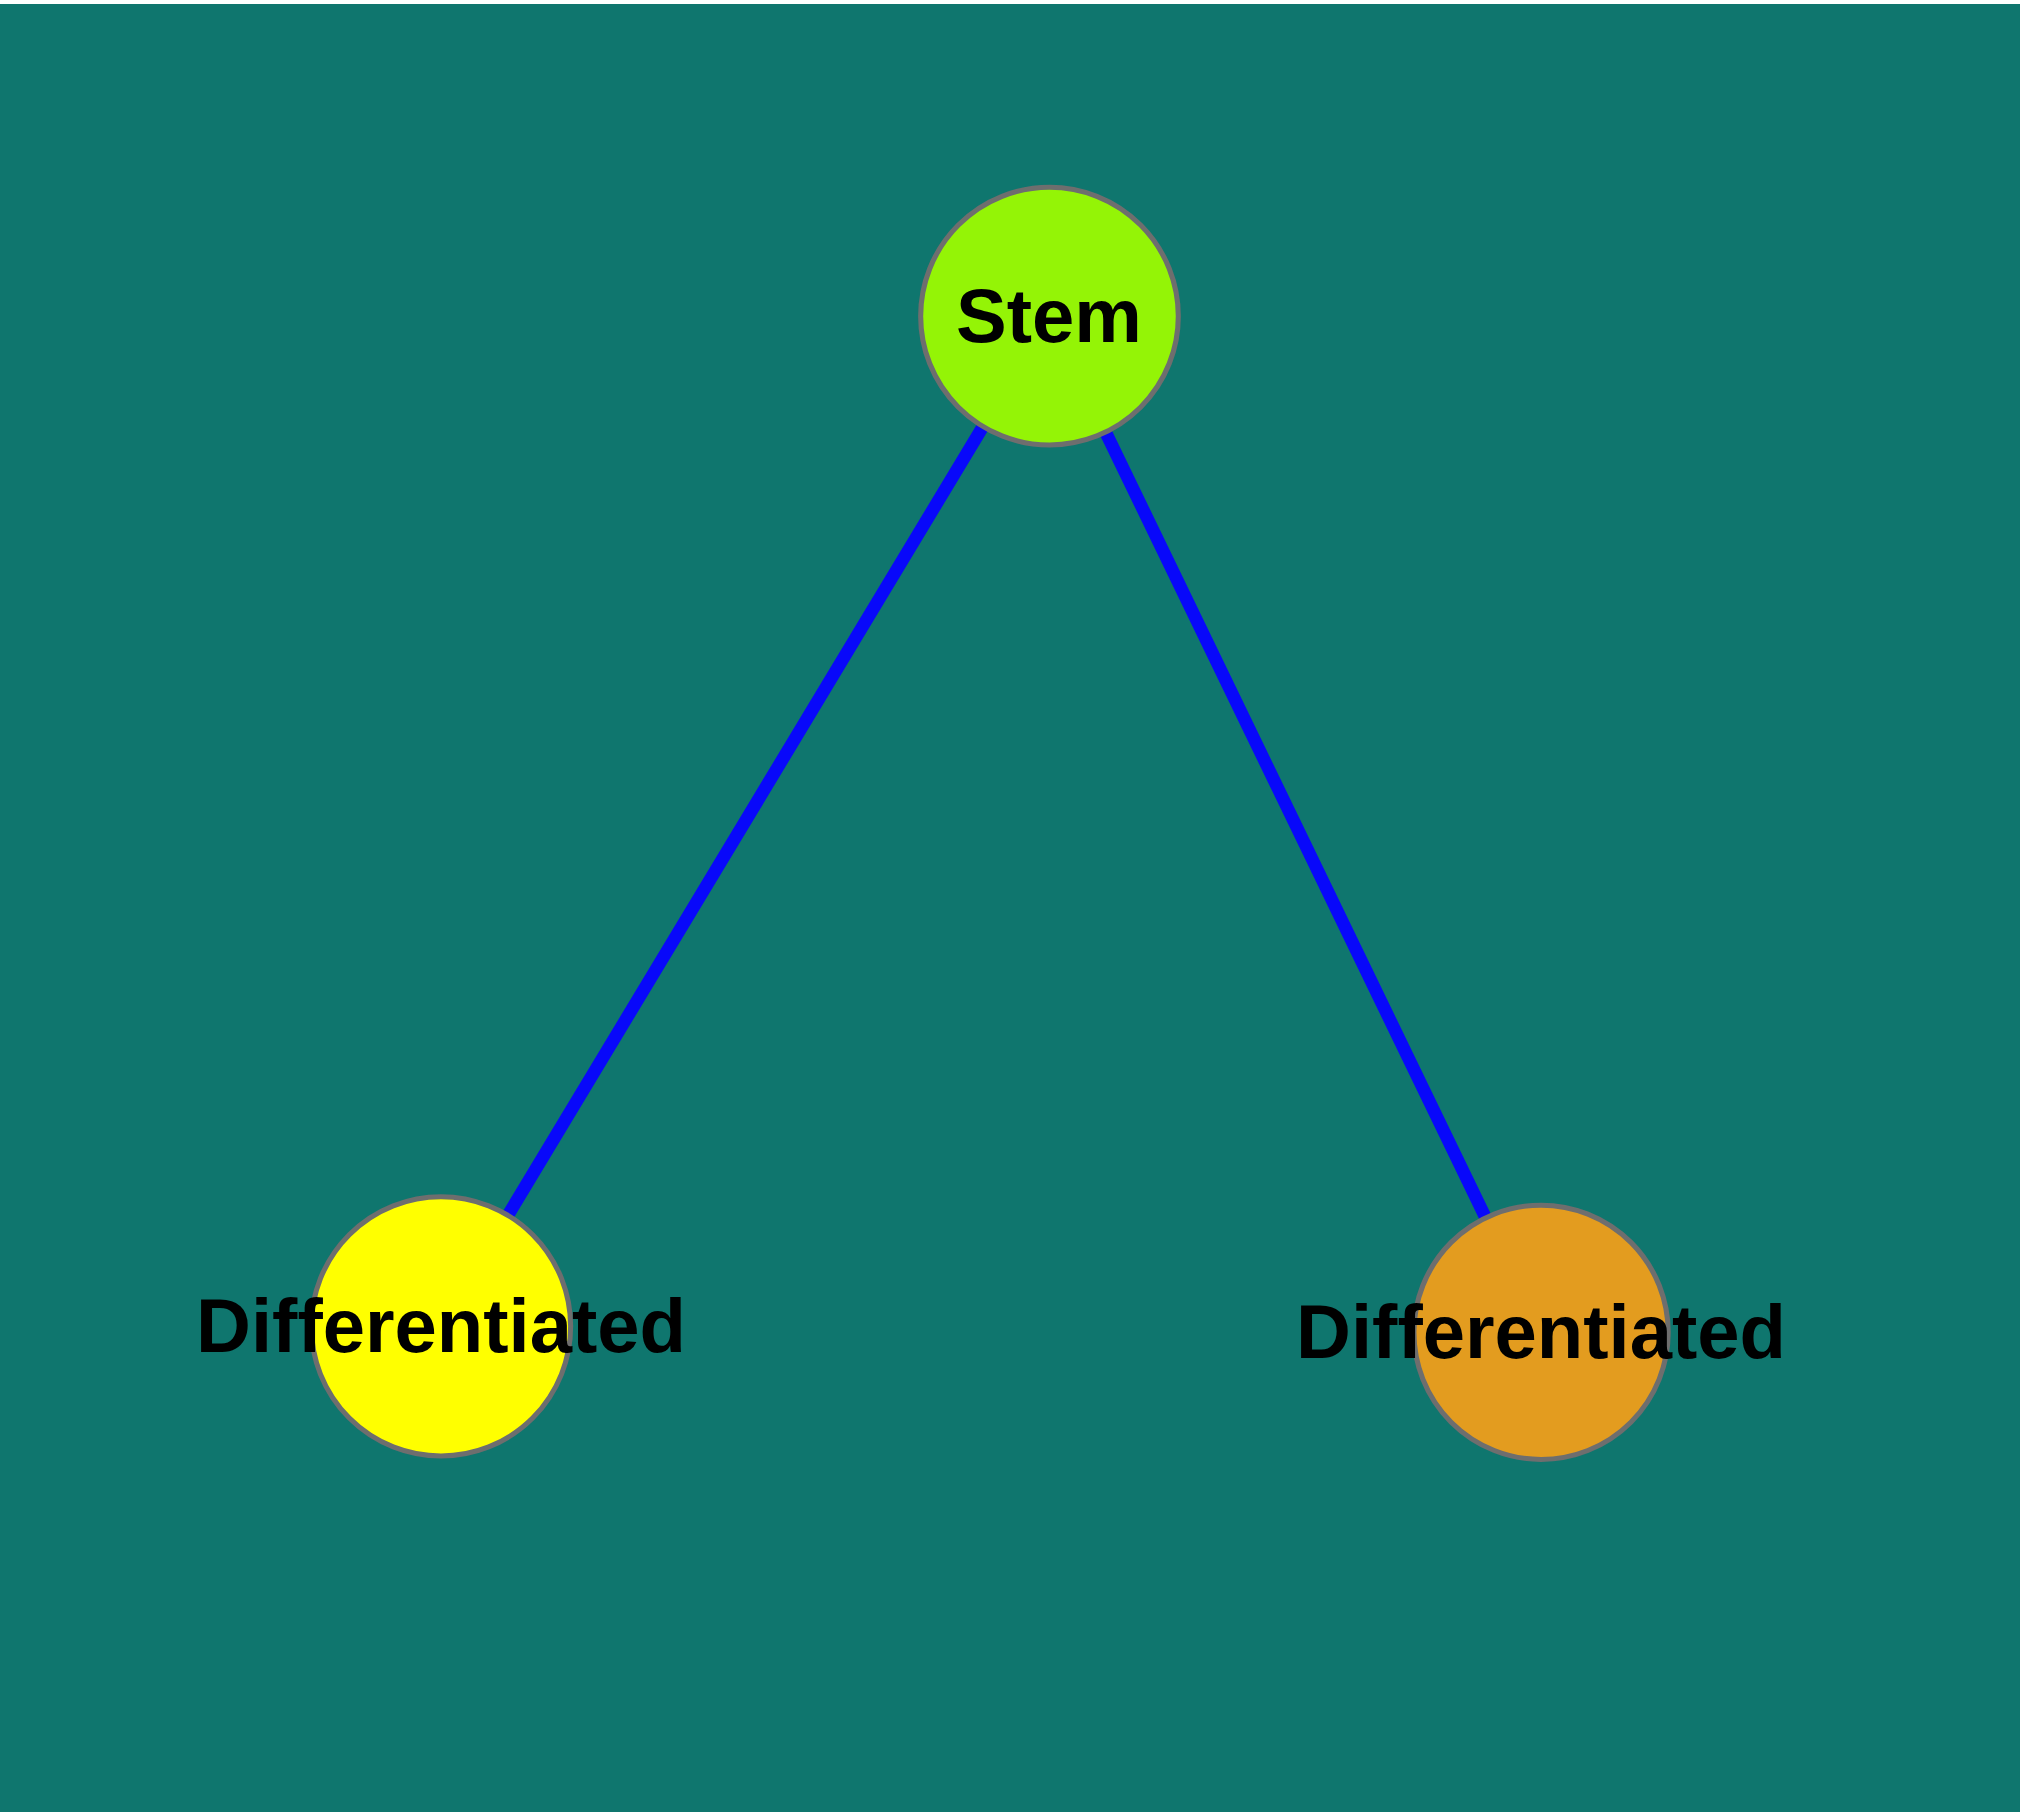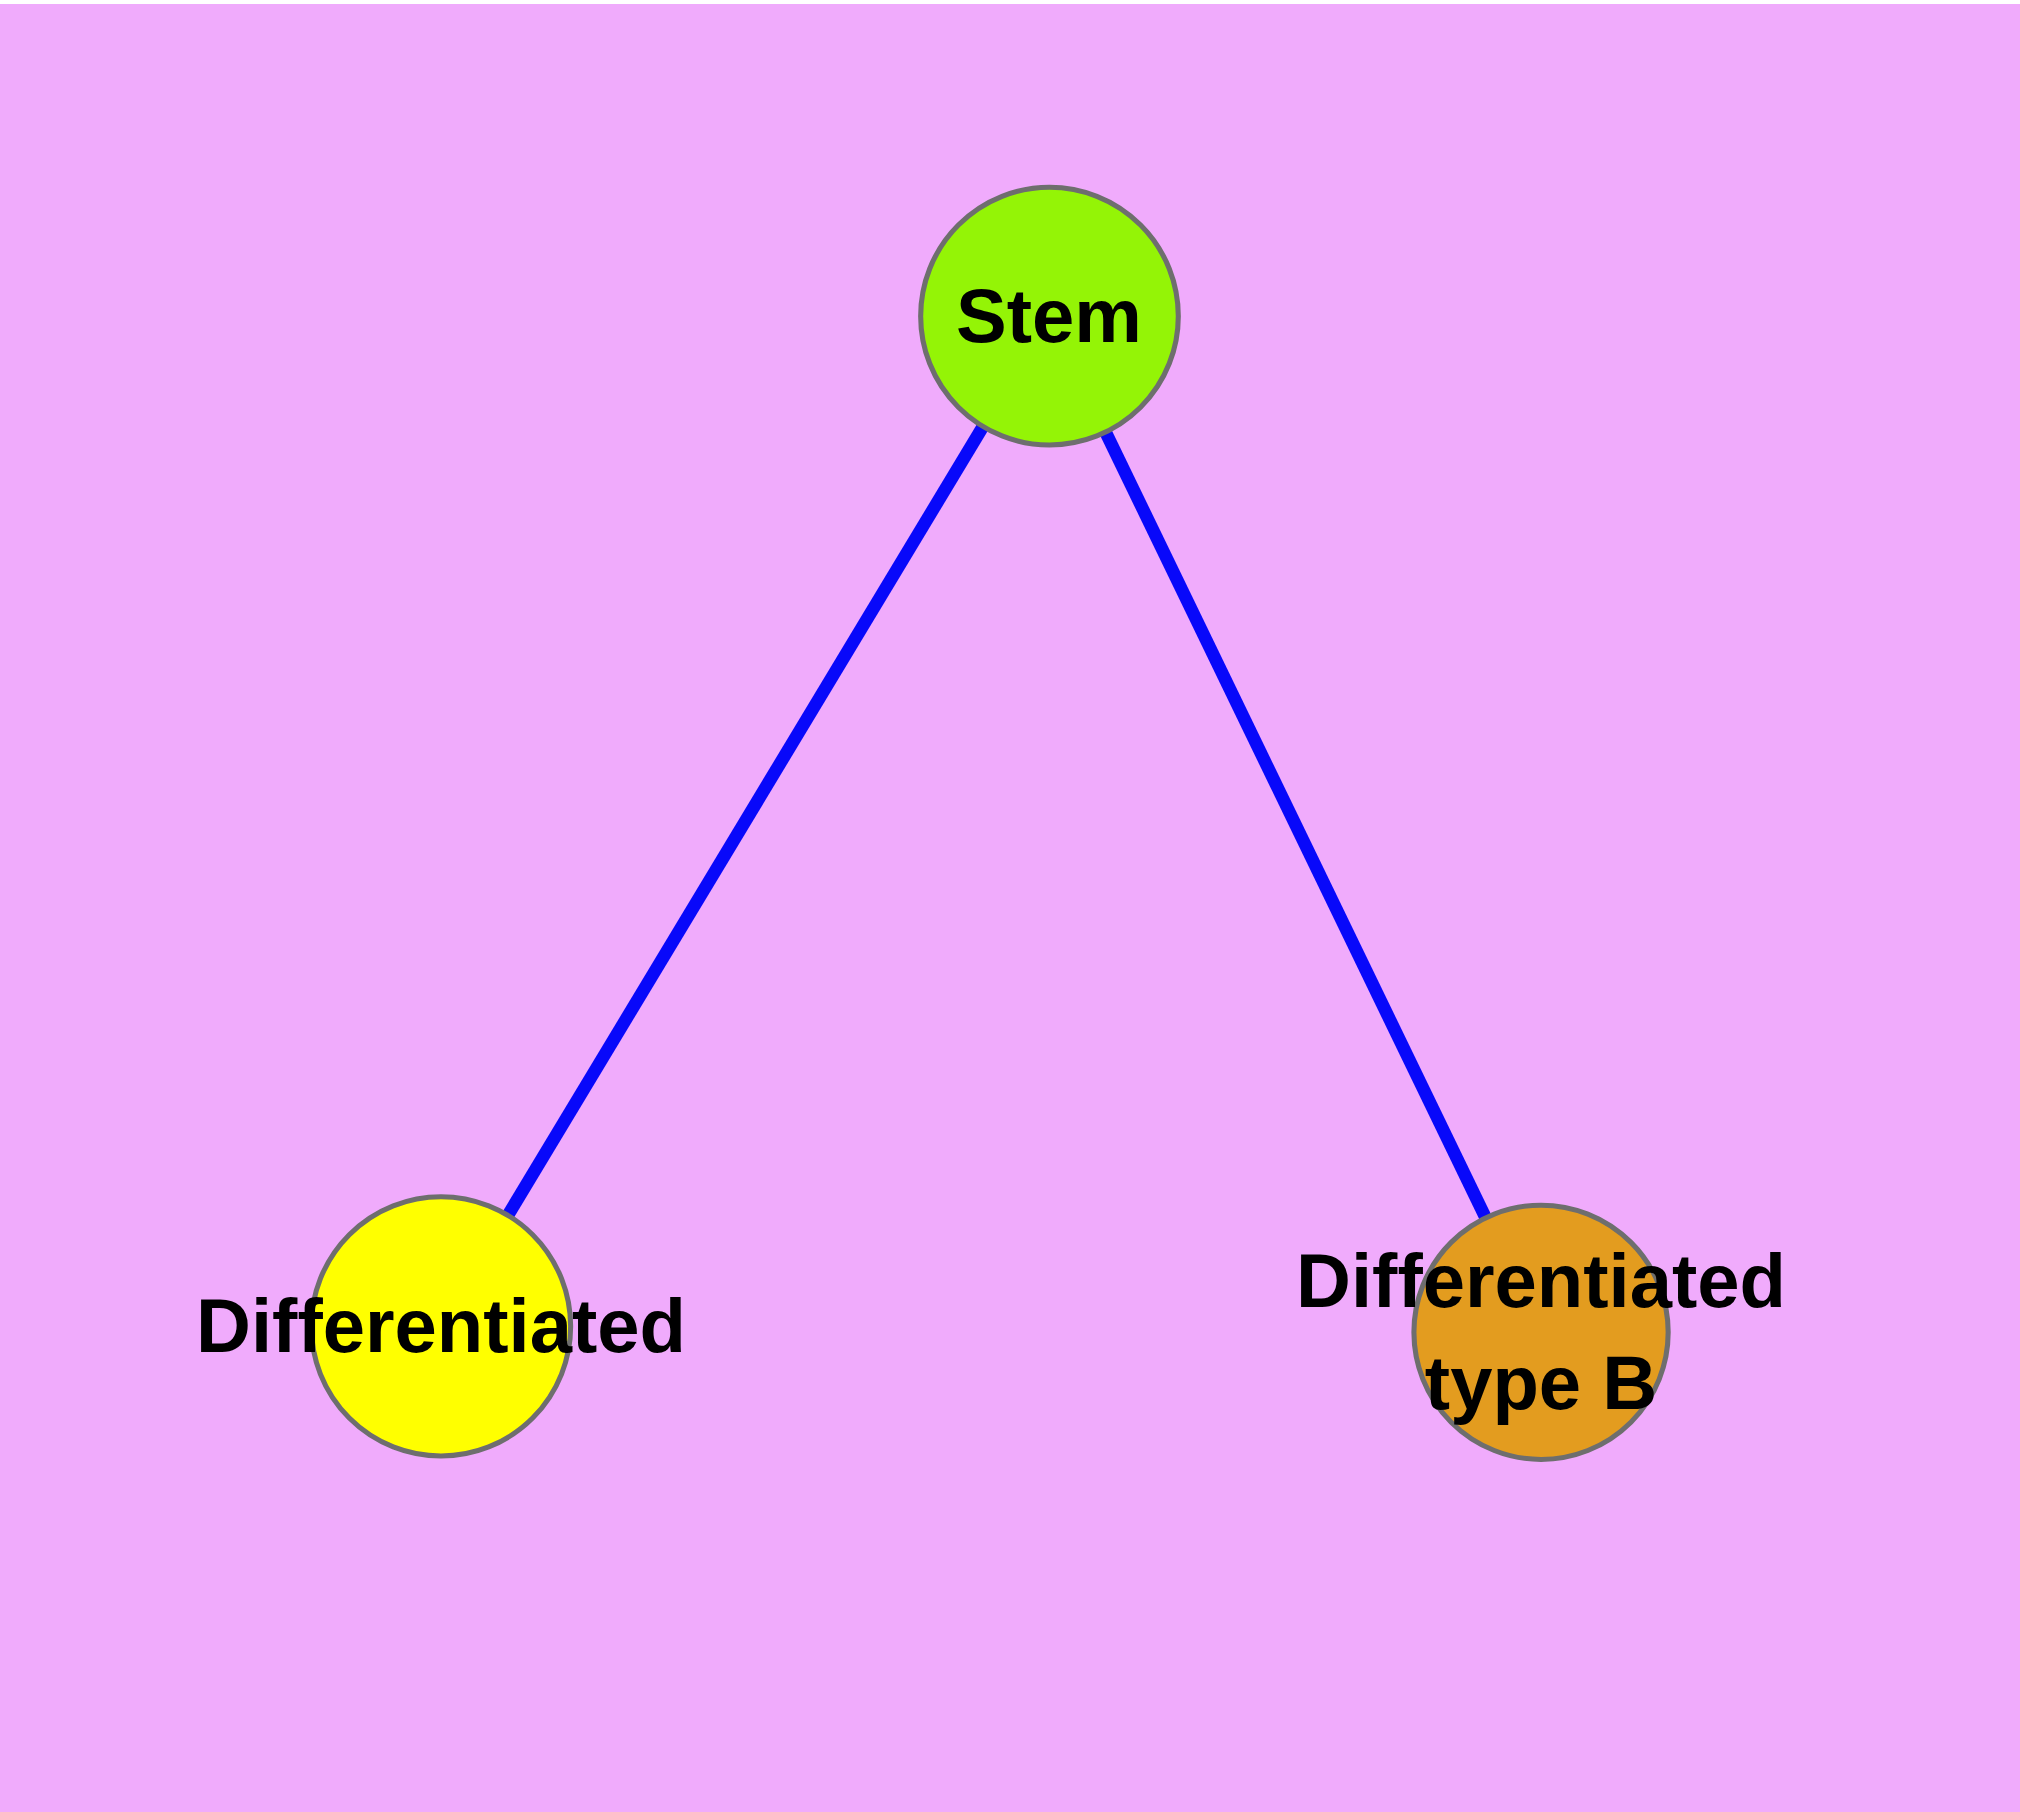--- a/index.html
+++ b/index.html
@@ -5,21 +5,21 @@
   html, body {
     margin: 0;
     padding: 0;
     background: #ffffff;
     font-family: "Liberation Sans", sans-serif;
   }
   .canvas {
     position: relative;
     width: 2021px;
     height: 1812px;
-    background: #f0abfc;
+    background: #0f766e;
     overflow: hidden;
   }
   .top-margin {
     position: absolute;
     left: 0;
     top: 0;
     width: 100%;
     height: 4.2px;
     background: #ffffff;
   }
@@ -71,17 +71,16 @@
   <div class="node-label" style="left:1049px; top:316px;">
     <span>Stem</span>
   </div>
 
   <div class="node-label" style="left:441px; top:1326px;">
     <div>Differentiated</div>
   </div>
 
   <div class="node-label" style="left:1541px; top:1332px;">
     <div>Differentiated</div>
-    <div>type B</div>
   </div>
 
 </div>
 
 
 </body></html>

